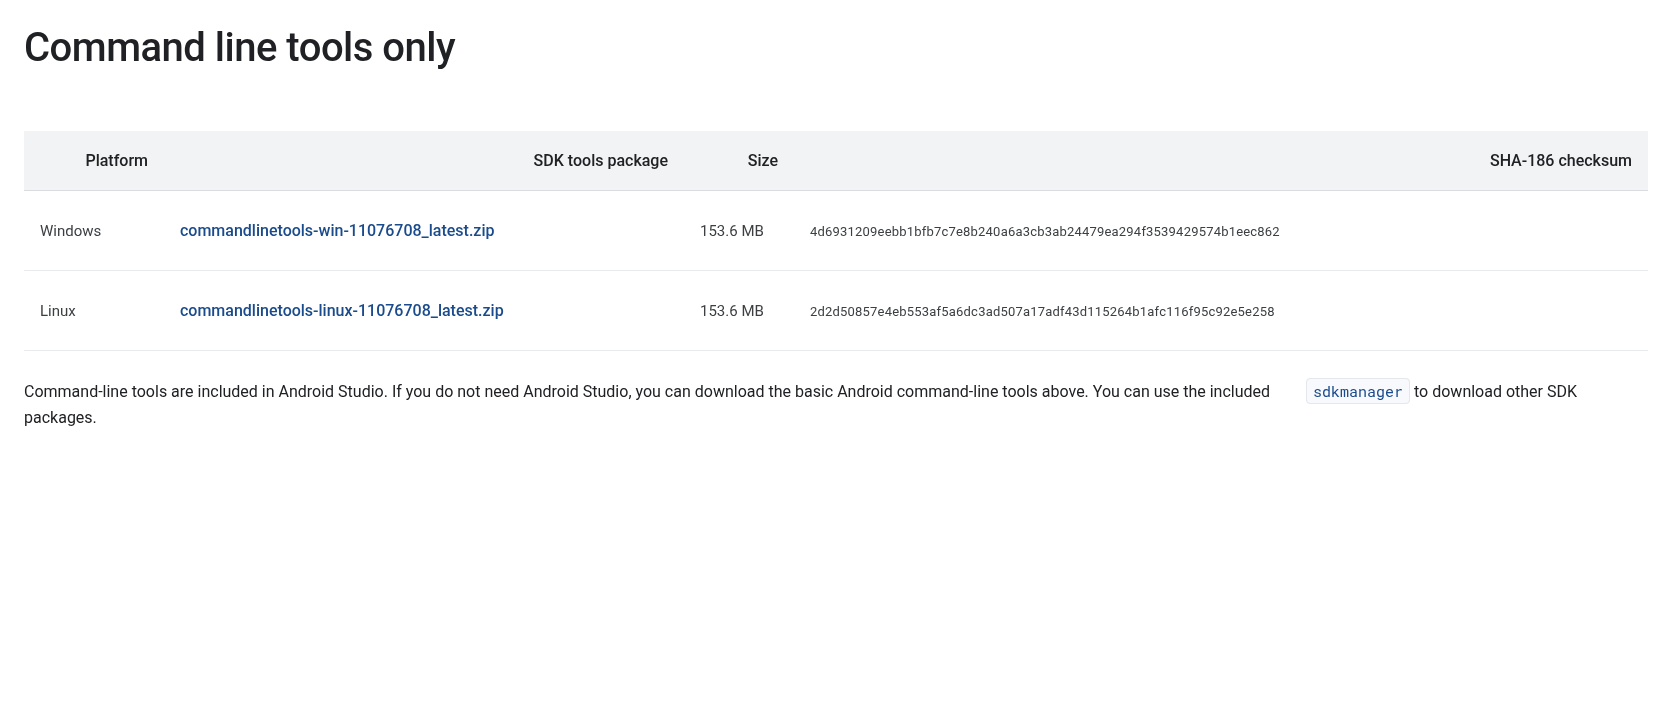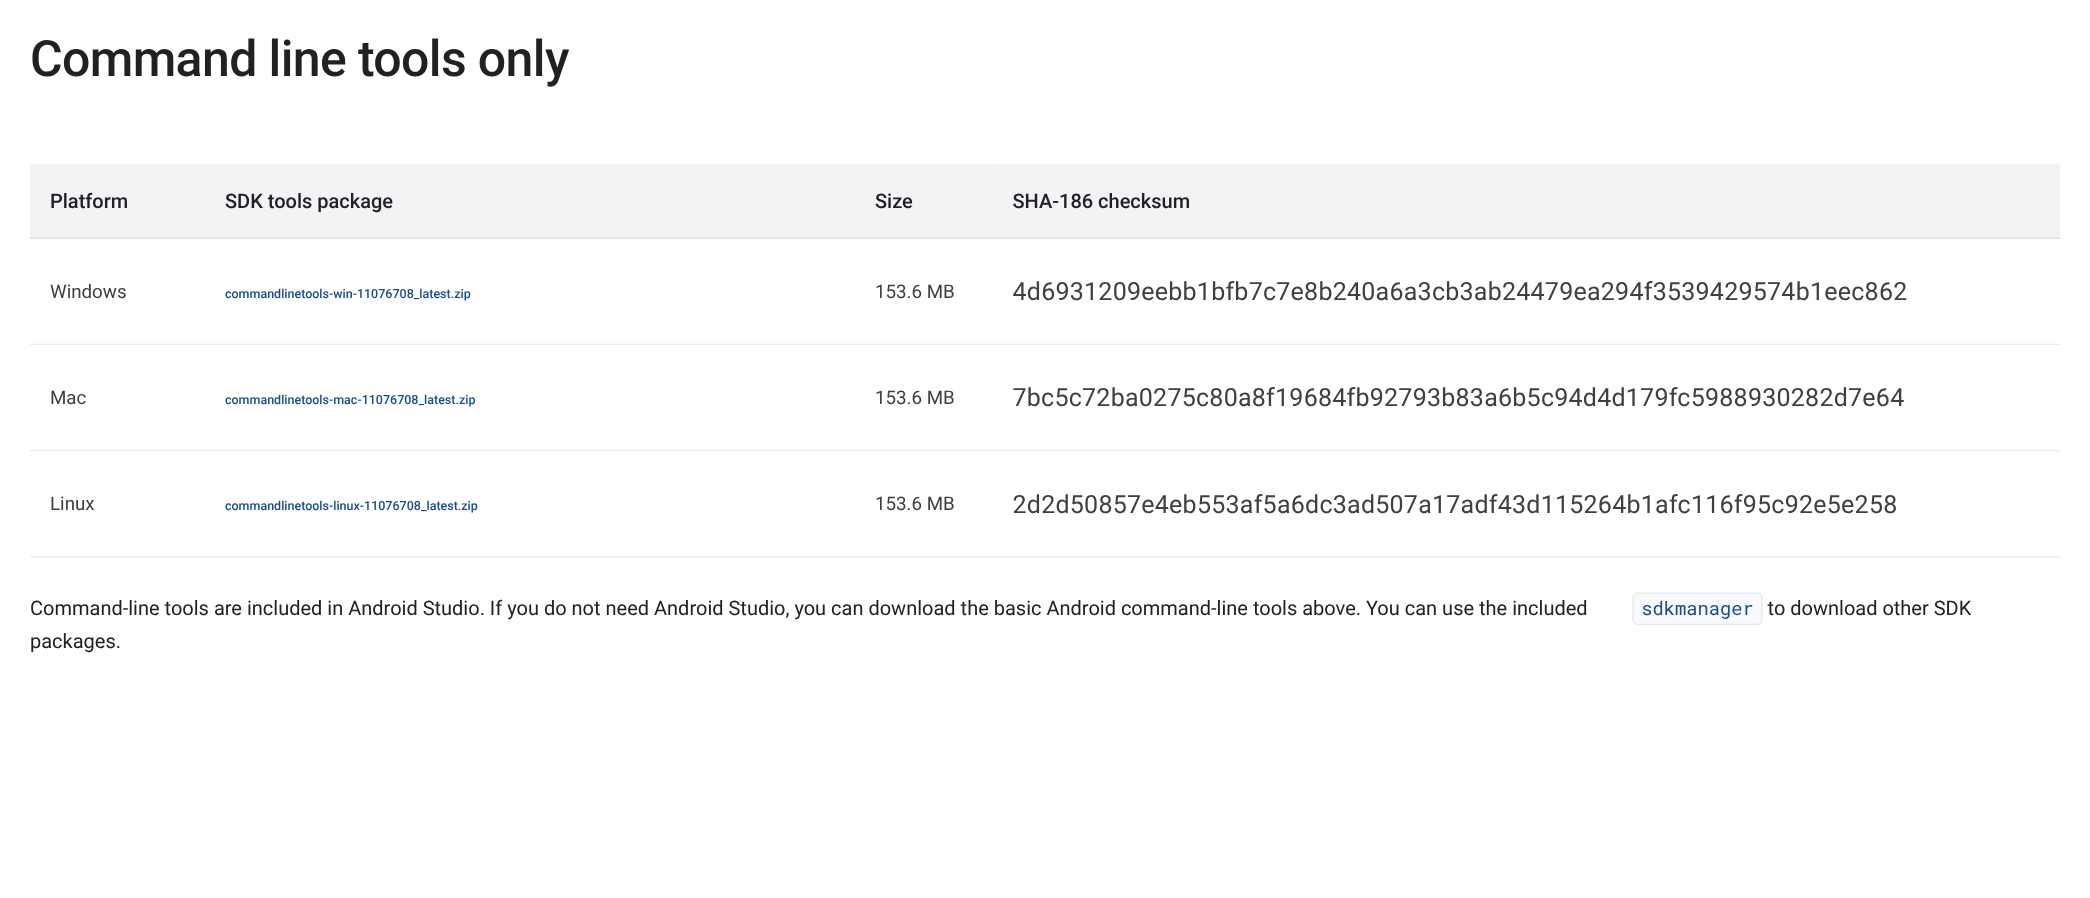--- a/index.html
+++ b/index.html
@@ -22,21 +22,21 @@
     }
     .downloads-table {
       width: 100%;
       border-collapse: collapse;
       margin-bottom: 28px;
     }
     .downloads-table thead tr {
       background: #f1f3f4;
     }
     .downloads-table th {
-      text-align: left;
+      text-align: right;
       font-weight: 500;
       font-size: 16px;
       color: #202124;
       padding: 20px 16px;
       border-bottom: 1px solid #dadce0;
     }
     .downloads-table td {
       padding: 30px 16px;
       font-size: 15px;
       color: #3c4043;
@@ -44,25 +44,25 @@
       vertical-align: middle;
     }
     .col-platform { width: 140px; }
     .col-package  { width: 520px; }
     .col-size     { width: 110px; }
     .col-checksum { }
     .package-link {
       color: #1a4b8c;
       text-decoration: none;
       font-weight: 500;
-      font-size: 10px;
+      font-size: 16px;
     }
     .checksum-text {
       font-family: inherit;
-      font-size: 20px;
+      font-size: 13px;
       color: #3c4043;
       letter-spacing: 0.2px;
     }
     .description {
       font-size: 16px;
       color: #202124;
       line-height: 1.6;
       max-width: 1600px;
     }
     .code-inline {
@@ -93,28 +93,20 @@
   <tbody>
     <tr>
       <td>Windows</td>
       <td>
         <a href="#" class="package-link">commandlinetools-win-11076708_latest.zip</a>
       </td>
       <td>153.6 MB</td>
       <td><span class="checksum-text">4d6931209eebb1bfb7c7e8b240a6a3cb3ab24479ea294f3539429574b1eec862</span></td>
     </tr>
     <tr>
-      <td>Mac</td>
-      <td>
-        <a href="#" class="package-link">commandlinetools-mac-11076708_latest.zip</a>
-      </td>
-      <td>153.6 MB</td>
-      <td><span class="checksum-text">7bc5c72ba0275c80a8f19684fb92793b83a6b5c94d4d179fc5988930282d7e64</span></td>
-    </tr>
-    <tr>
       <td>Linux</td>
       <td>
         <a href="#" class="package-link">commandlinetools-linux-11076708_latest.zip</a>
       </td>
       <td>153.6 MB</td>
       <td><span class="checksum-text">2d2d50857e4eb553af5a6dc3ad507a17adf43d115264b1afc116f95c92e5e258</span></td>
     </tr>
   </tbody>
 </table>
 

